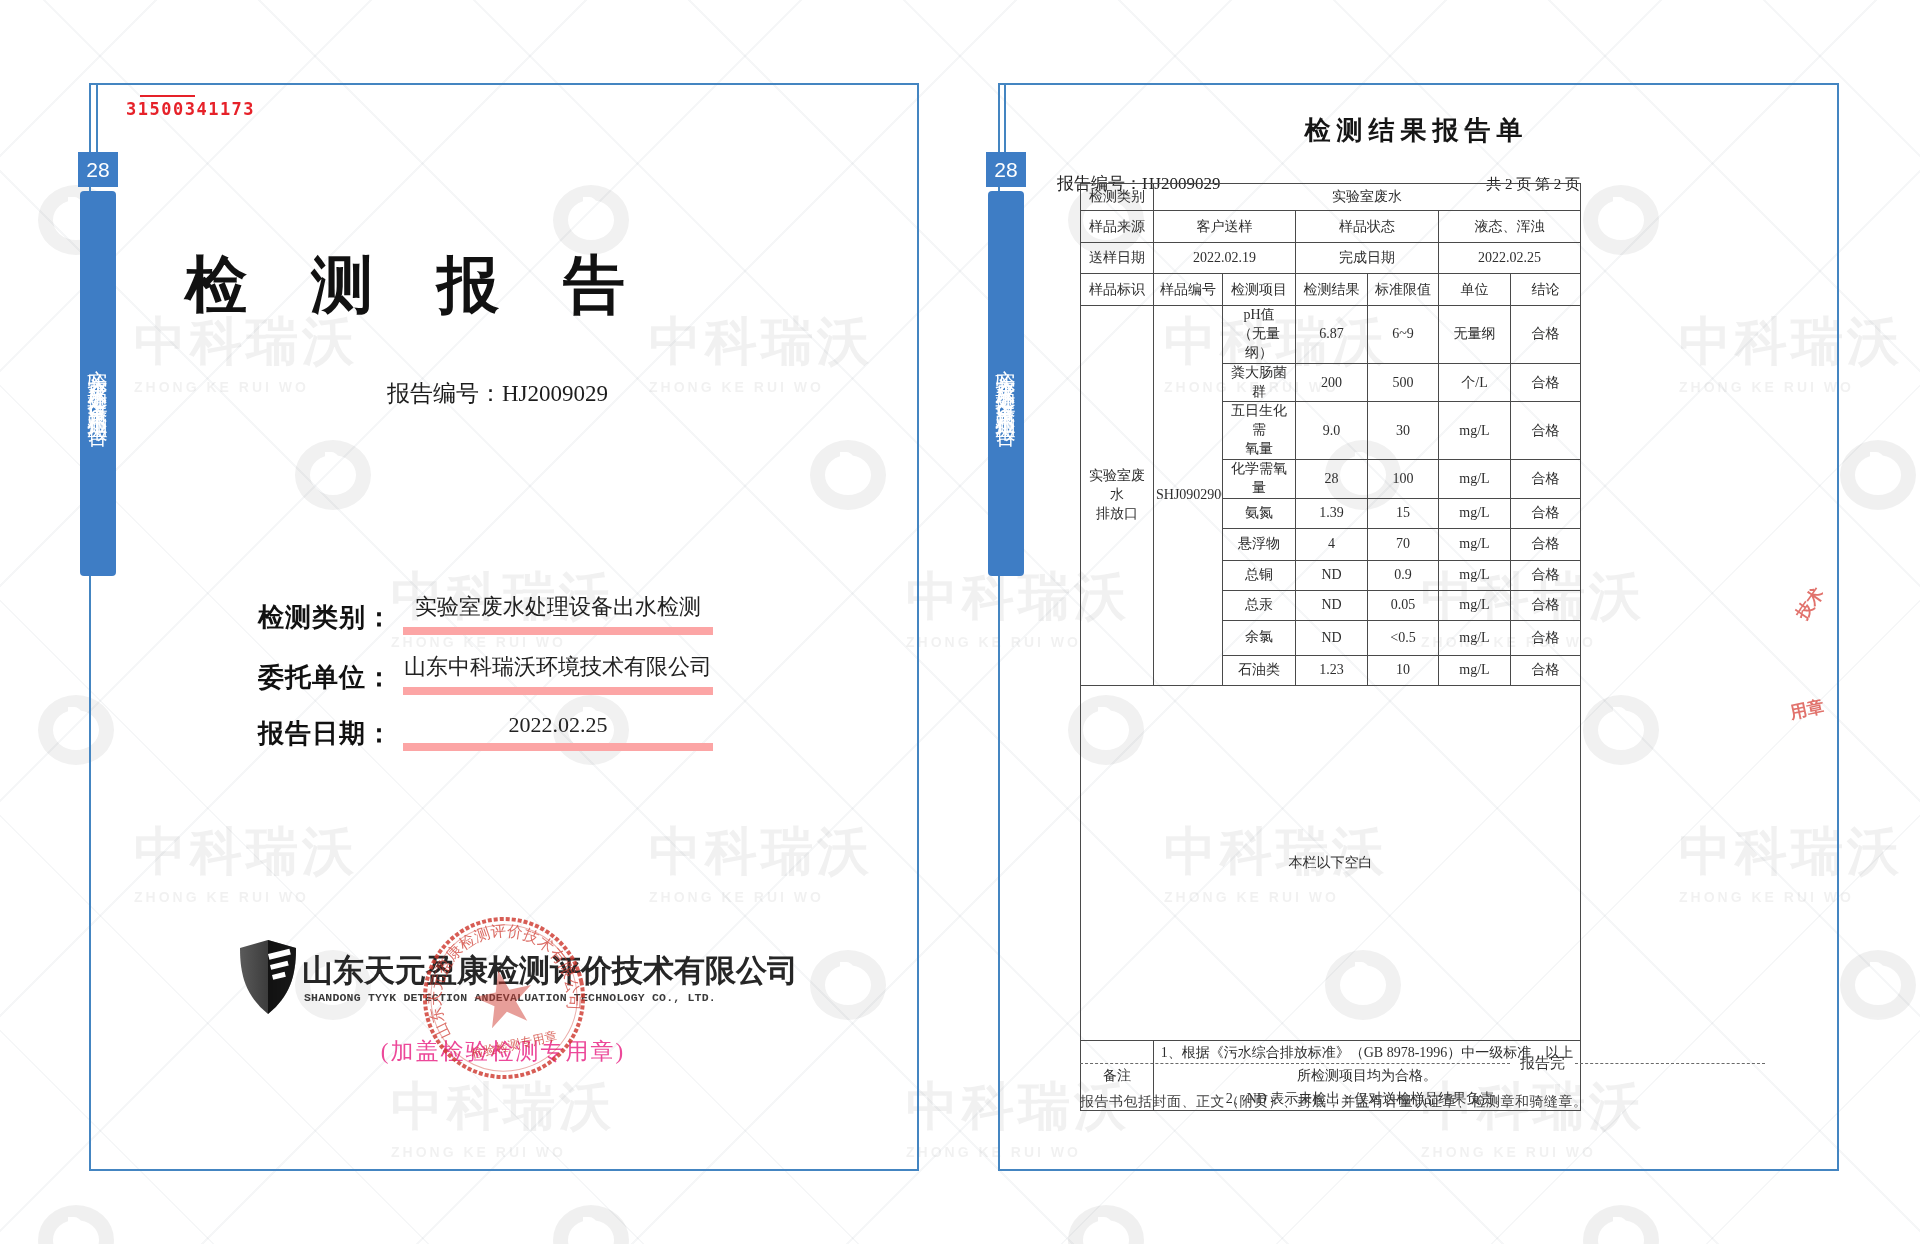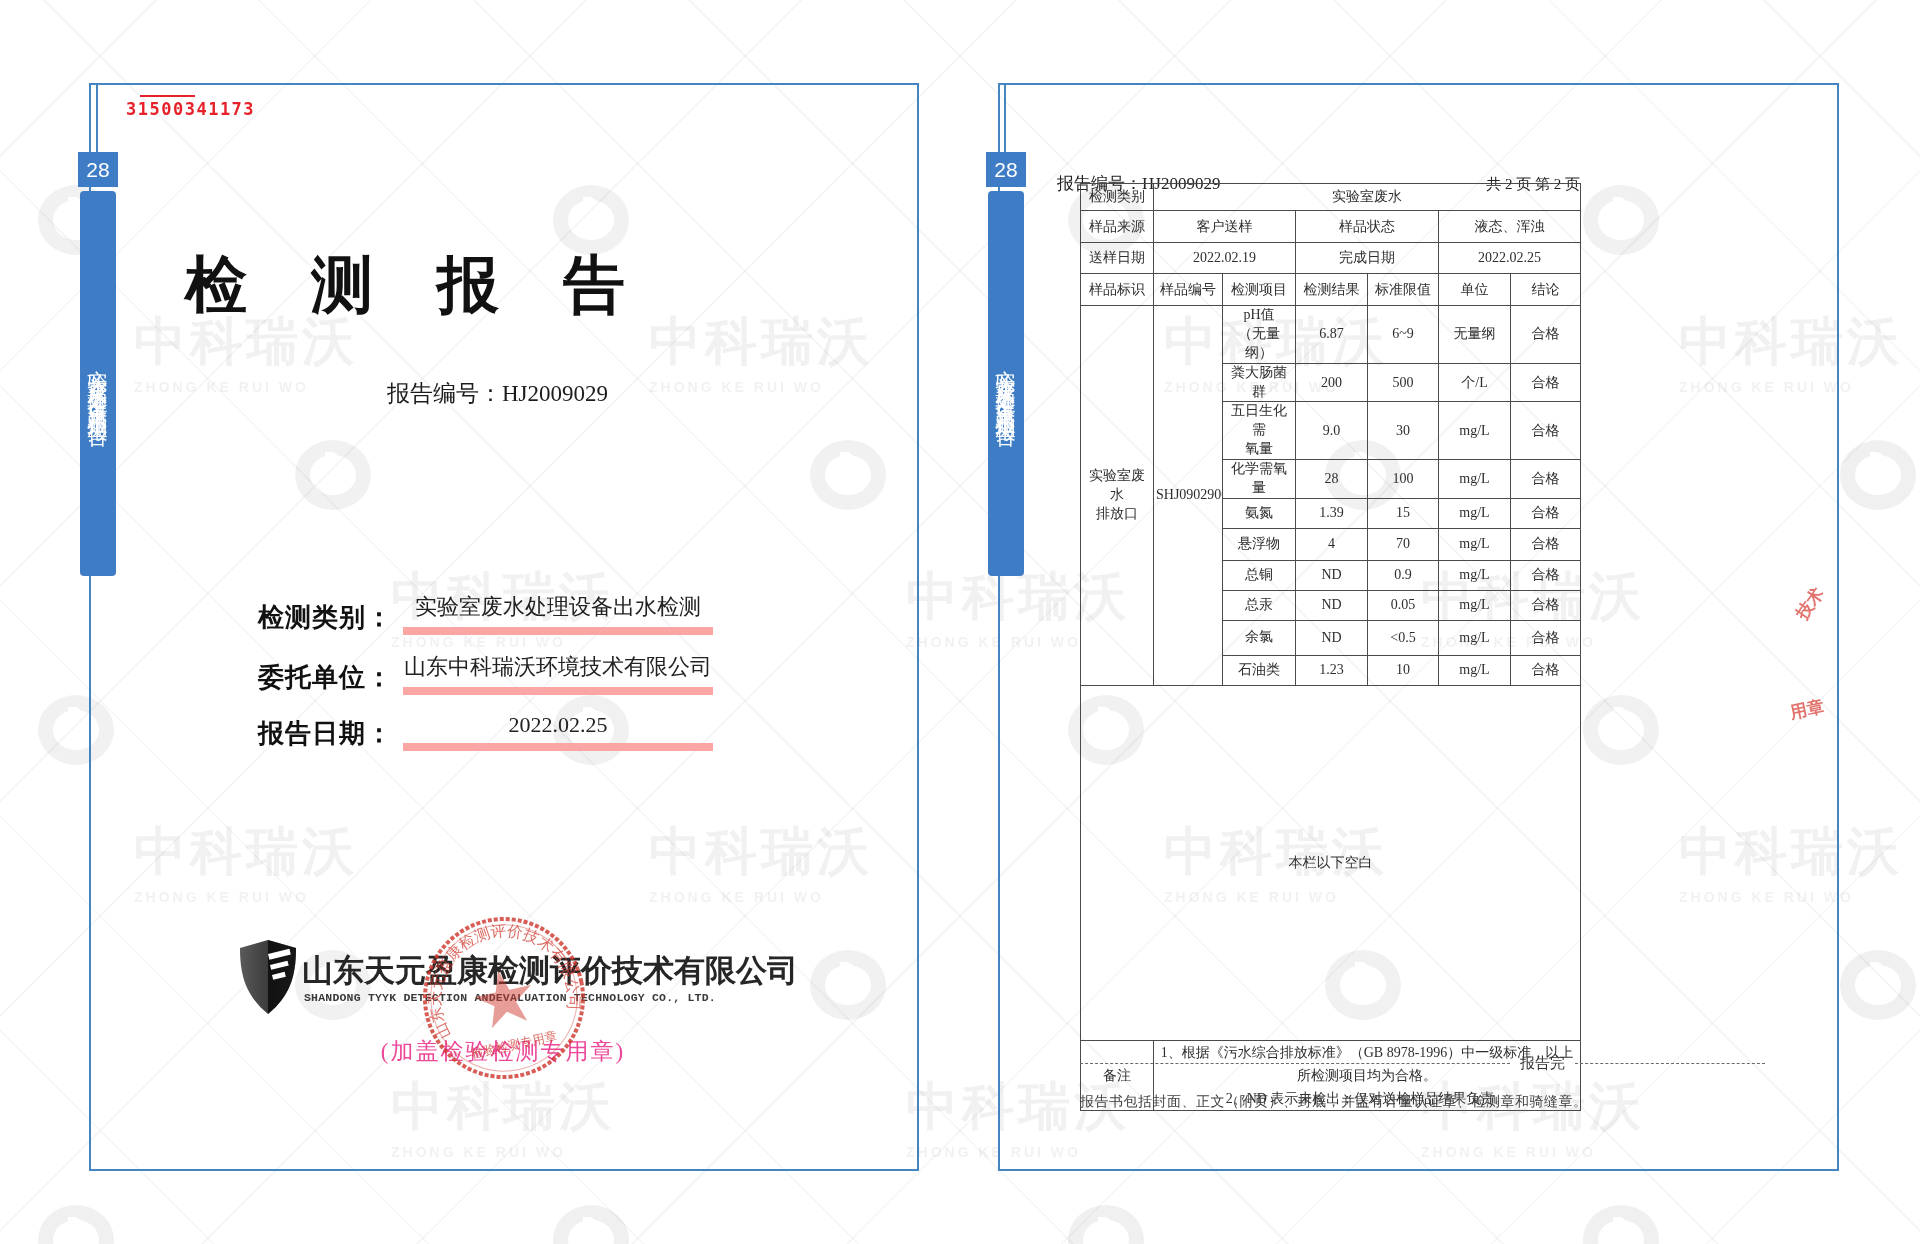--- a/index.html
+++ b/index.html
@@ -268,20 +268,21 @@
   </svg>
 
   <div class="page" style="left:998px;top:83px;width:837px;height:1084px;"></div>
 
   <div class="connector" style="left:1004px;top:85px;height:67px;"></div>
   <div class="tab" style="left:986px;top:152px;width:40px;height:35px;">28</div>
   <div class="sidebar" style="left:988px;top:191px;width:36px;height:385px;">
     <span>实验室废水处理设备出水检测报告</span>
   </div>
 
+  <div class="abs rp-title" style="left:998px;top:113px;width:837px;">检测结果报告单</div>
   <div class="abs rp-repno" style="left:1057px;top:172px;">报告编号：HJ2009029</div>
   <div class="abs rp-pageinfo" style="left:1430px;top:175px;width:150px;">共 2 页  第 2 页</div>
 
   <table class="rtab" style="left:1080px;top:183px;width:500px;border-radius:13px;">
     <colgroup>
       <col style="width:73px">
         <col style="width:69px">
         <col style="width:73px">
       <col style="width:72px">
         <col style="width:71px">

